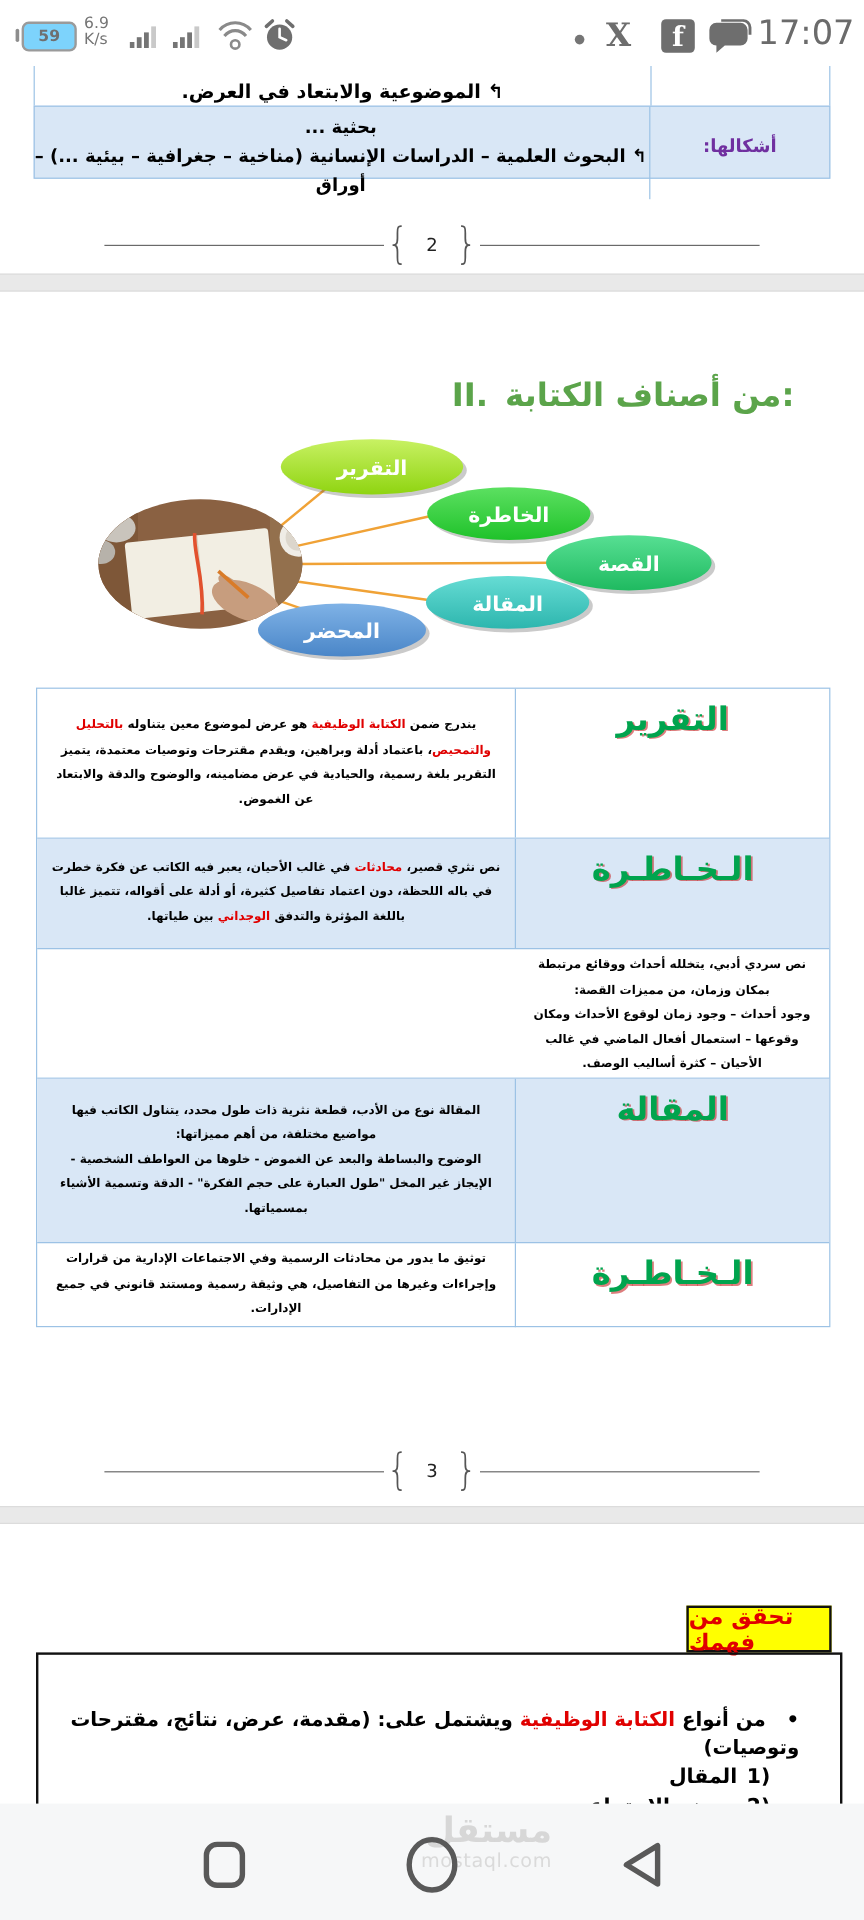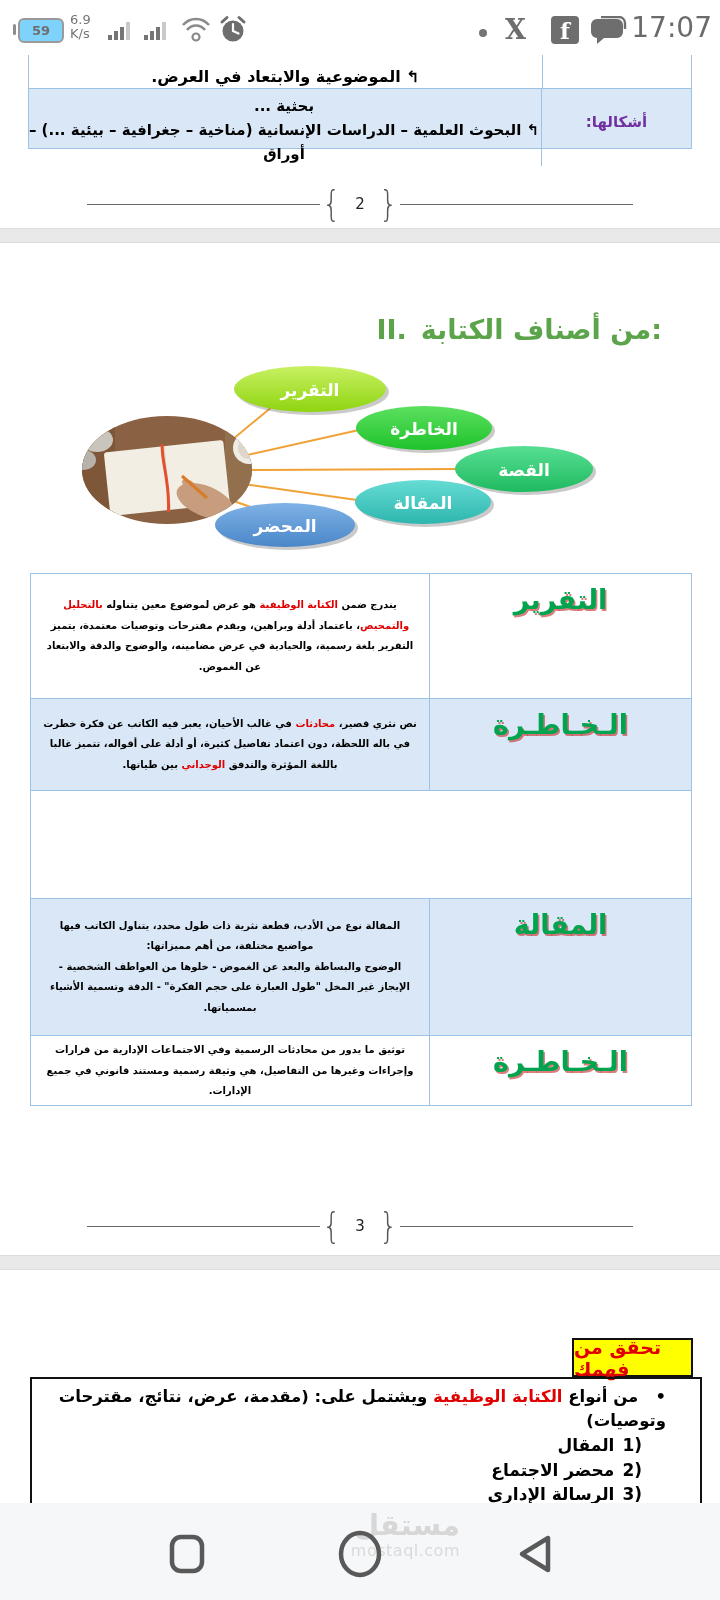--- a/index.html
+++ b/index.html
@@ -64,21 +64,21 @@
   .desc{font-size:10px;font-weight:bold;color:#000;line-height:20.5px;text-align:center;white-space:pre-line;}
   .red{color:#e00000;}
   .r1{height:125px;} .r2{height:92px;} .r3{height:108px;} .r4{height:137px;} .r5{height:69px;}
 
   
   .checkbox{position:absolute;left:572px;top:1338px;width:121px;height:39px;background:#ffff00;
             border:2px solid #111;box-sizing:border-box;display:flex;align-items:center;justify-content:center;}
   .checkbox span{color:#e00000;font-size:19px;font-weight:bold;}
   .qbox{position:absolute;left:30px;top:1377px;width:672px;height:140px;border:2px solid #111;
         box-sizing:border-box;direction:rtl;padding:6px 34px 0 10px;overflow:hidden;}
-  .qintro{font-size:16.5px;font-weight:bold;color:#000;line-height:24px;}
+  .qintro{font-size:16.5px;font-weight:bold;color:#000;line-height:24px;margin-top:36px;}
   .qopt{display:flex;direction:rtl;gap:8px;padding-right:24px;font-size:17px;font-weight:bold;
         color:#000;line-height:24.5px;}
   .qnum{direction:ltr;unicode-bidi:embed;}
 
   
   .nav{position:absolute;left:0;top:1503px;width:720px;height:97px;background:#f6f7f8;}
   .wm{position:absolute;left:260px;top:6px;width:200px;text-align:right;color:#d7d7d7;}
   .wm-logo{font-size:29px;font-weight:bold;line-height:32px;}
   .wm-domain{font-size:16px;letter-spacing:.5px;color:#dadada;}
   .navicon{position:absolute;}
@@ -250,20 +250,24 @@
     <div class="trow r2 bg-blue">
       <div class="cell-term">
         <span class="term">الـخـاطـرة</span>
       </div>
       <div class="cell-desc">
         <div class="desc"><span>نص نثري قصير، </span><span class="red">محادثات</span><span> في غالب الأحيان، يعبر فيه الكاتب عن فكرة خطرت في باله اللحظة، دون اعتماد تفاصيل كثيرة، أو أدلة على أقواله، تتميز غالبا باللغة المؤثرة والتدفق </span><span class="red">الوجداني</span><span> بين طياتها.</span></div>
       </div>
     </div>
 
     <div class="trow r3">
+      <div class="cell-desc">
+        <div class="desc">نص سردي أدبي، يتخلله أحداث ووقائع مرتبطة بمكان وزمان، من مميزات القصة:
+وجود أحداث – وجود زمان لوقوع الأحداث ومكان وقوعها – استعمال أفعال الماضي في غالب الأحيان – كثرة أساليب الوصف.</div>
+      </div>
     </div>
 
     <div class="trow r4 bg-blue">
       <div class="cell-term">
         <span class="term">المقالة</span>
       </div>
       <div class="cell-desc">
         <div class="desc">المقالة نوع من الأدب، قطعة نثرية ذات طول محدد، يتناول الكاتب فيها مواضيع مختلفة، من أهم مميزاتها:
 الوضوح والبساطة والبعد عن الغموض - خلوها من العواطف الشخصية - الإيجاز غير المخل "طول العبارة على حجم الفكرة" - الدقة وتسمية الأشياء بمسمياتها.</div>
       </div>

